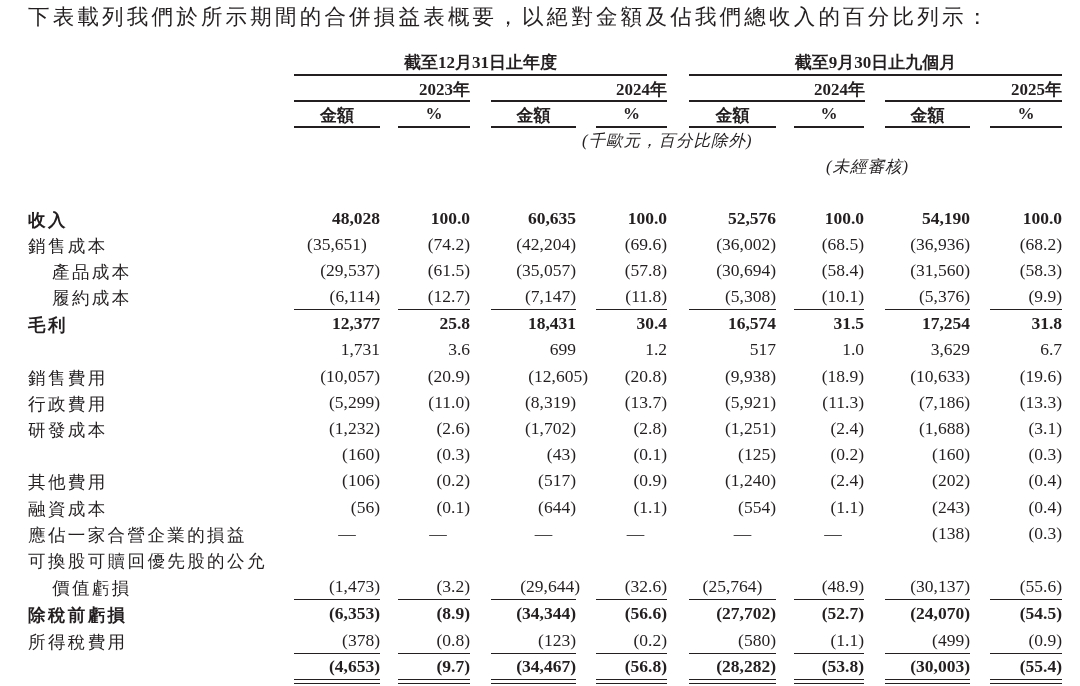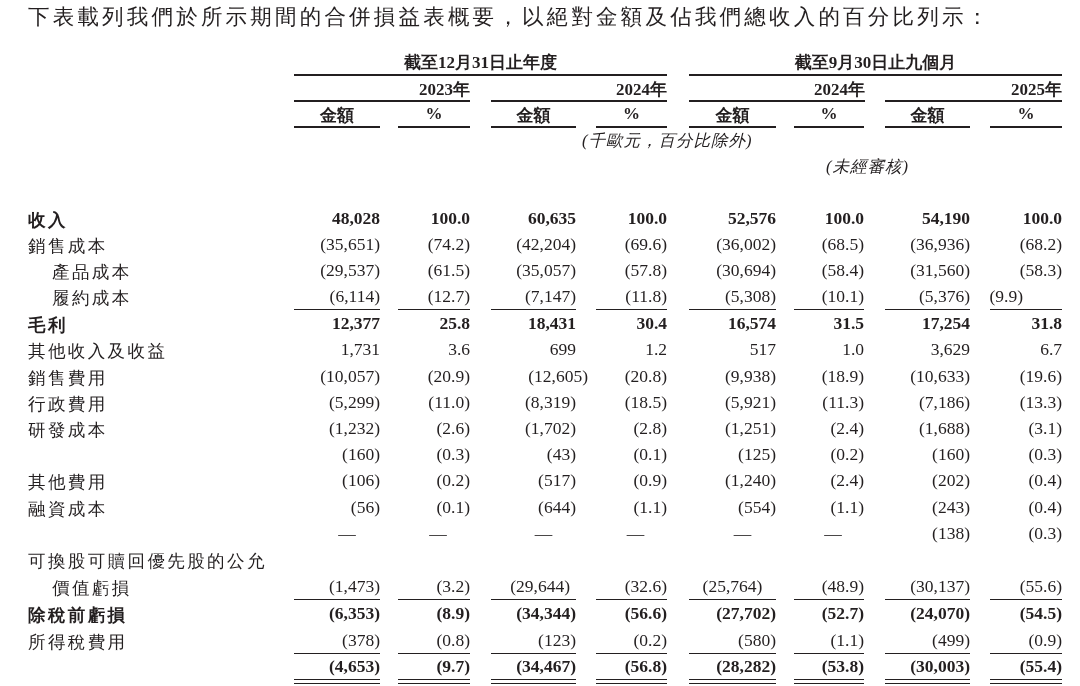--- a/index.html
+++ b/index.html
@@ -67,21 +67,21 @@
       <div class="cell b np" style="left: 398px; width: 72px;">100.0</div>
       <div class="cell b np" style="left: 491px; width: 85px;">60,635</div>
       <div class="cell b np" style="left: 596px; width: 71px;">100.0</div>
       <div class="cell b np" style="left: 689px; width: 87px;">52,576</div>
       <div class="cell b np" style="left: 794px; width: 70px;">100.0</div>
       <div class="cell b np" style="left: 885px; width: 85px;">54,190</div>
       <div class="cell b np" style="left: 990px; width: 72px;">100.0</div>
     </div>
     <div class="row" style="top: 234px;">
       <div class="lbl">銷售成本</div>
-      <div class="cell" style="left: 294px; width: 86px;">(35,651)</div>
+      <div class="cell" style="left: 294px; width: 86px; text-align: center;">(35,651)</div>
       <div class="cell" style="left: 398px; width: 72px;">(74.2)</div>
       <div class="cell" style="left: 491px; width: 85px;">(42,204)</div>
       <div class="cell" style="left: 596px; width: 71px;">(69.6)</div>
       <div class="cell" style="left: 689px; width: 87px;">(36,002)</div>
       <div class="cell" style="left: 794px; width: 70px;">(68.5)</div>
       <div class="cell" style="left: 885px; width: 85px;">(36,936)</div>
       <div class="cell" style="left: 990px; width: 72px;">(68.2)</div>
     </div>
     <div class="row" style="top: 260px;">
       <div class="lbl ind">產品成本</div>
@@ -96,21 +96,21 @@
     </div>
     <div class="row" style="top: 286px;">
       <div class="lbl ind">履約成本</div>
       <div class="cell" style="left: 294px; width: 86px;">(6,114)</div>
       <div class="cell" style="left: 398px; width: 72px;">(12.7)</div>
       <div class="cell" style="left: 491px; width: 85px;">(7,147)</div>
       <div class="cell" style="left: 596px; width: 71px;">(11.8)</div>
       <div class="cell" style="left: 689px; width: 87px;">(5,308)</div>
       <div class="cell" style="left: 794px; width: 70px;">(10.1)</div>
       <div class="cell" style="left: 885px; width: 85px;">(5,376)</div>
-      <div class="cell" style="left: 951px; width: 72px;">(9.9)</div>
+      <div class="cell" style="left: 990px; width: 72px;">(9.9)</div>
     </div>
     <div class="ul" style="left: 294px; width: 86px; top: 309px;"></div>
     <div class="ul" style="left: 398px; width: 72px; top: 309px;"></div>
     <div class="ul" style="left: 491px; width: 85px; top: 309px;"></div>
     <div class="ul" style="left: 596px; width: 71px; top: 309px;"></div>
     <div class="ul" style="left: 689px; width: 87px; top: 309px;"></div>
     <div class="ul" style="left: 794px; width: 70px; top: 309px;"></div>
     <div class="ul" style="left: 885px; width: 85px; top: 309px;"></div>
     <div class="ul" style="left: 990px; width: 72px; top: 309px;"></div>
     <div class="row" style="top: 313px;">
@@ -118,21 +118,20 @@
       <div class="cell b np" style="left: 294px; width: 86px;">12,377</div>
       <div class="cell b np" style="left: 398px; width: 72px;">25.8</div>
       <div class="cell b np" style="left: 491px; width: 85px;">18,431</div>
       <div class="cell b np" style="left: 596px; width: 71px;">30.4</div>
       <div class="cell b np" style="left: 689px; width: 87px;">16,574</div>
       <div class="cell b np" style="left: 794px; width: 70px;">31.5</div>
       <div class="cell b np" style="left: 885px; width: 85px;">17,254</div>
       <div class="cell b np" style="left: 990px; width: 72px;">31.8</div>
     </div>
     <div class="row" style="top: 339px;">
-      <div class="lbl">其他收入及收益</div>
       <div class="cell np" style="left: 294px; width: 86px;">1,731</div>
       <div class="cell np" style="left: 398px; width: 72px;">3.6</div>
       <div class="cell np" style="left: 491px; width: 85px;">699</div>
       <div class="cell np" style="left: 596px; width: 71px;">1.2</div>
       <div class="cell np" style="left: 689px; width: 87px;">517</div>
       <div class="cell np" style="left: 794px; width: 70px;">1.0</div>
       <div class="cell np" style="left: 885px; width: 85px;">3,629</div>
       <div class="cell np" style="left: 990px; width: 72px;">6.7</div>
     </div>
     <div class="row" style="top: 366px;">
@@ -144,21 +143,21 @@
       <div class="cell" style="left: 689px; width: 87px;">(9,938)</div>
       <div class="cell" style="left: 794px; width: 70px;">(18.9)</div>
       <div class="cell" style="left: 885px; width: 85px;">(10,633)</div>
       <div class="cell" style="left: 990px; width: 72px;">(19.6)</div>
     </div>
     <div class="row" style="top: 392px;">
       <div class="lbl">行政費用</div>
       <div class="cell" style="left: 294px; width: 86px;">(5,299)</div>
       <div class="cell" style="left: 398px; width: 72px;">(11.0)</div>
       <div class="cell" style="left: 491px; width: 85px;">(8,319)</div>
-      <div class="cell" style="left: 596px; width: 71px;">(18.5)</div>
+      <div class="cell" style="left: 596px; width: 71px;">(13.7)</div>
       <div class="cell" style="left: 689px; width: 87px;">(5,921)</div>
       <div class="cell" style="left: 794px; width: 70px;">(11.3)</div>
       <div class="cell" style="left: 885px; width: 85px;">(7,186)</div>
       <div class="cell" style="left: 990px; width: 72px;">(13.3)</div>
     </div>
     <div class="row" style="top: 418px;">
       <div class="lbl">研發成本</div>
       <div class="cell" style="left: 294px; width: 86px;">(1,232)</div>
       <div class="cell" style="left: 398px; width: 72px;">(2.6)</div>
       <div class="cell" style="left: 491px; width: 85px;">(1,702)</div>
@@ -194,20 +193,21 @@
       <div class="cell" style="left: 294px; width: 86px;">(56)</div>
       <div class="cell" style="left: 398px; width: 72px;">(0.1)</div>
       <div class="cell" style="left: 491px; width: 85px;">(644)</div>
       <div class="cell" style="left: 596px; width: 71px;">(1.1)</div>
       <div class="cell" style="left: 689px; width: 87px;">(554)</div>
       <div class="cell" style="left: 794px; width: 70px;">(1.1)</div>
       <div class="cell" style="left: 885px; width: 85px;">(243)</div>
       <div class="cell" style="left: 990px; width: 72px;">(0.4)</div>
     </div>
     <div class="row" style="top: 523px;">
+      <div class="lbl">應佔一家合營企業的損益</div>
       <div class="cell" style="text-align: center; left: 314px; width: 66px;">—</div>
       <div class="cell" style="text-align: center; left: 406px; width: 64px;">—</div>
       <div class="cell" style="text-align: center; left: 511px; width: 65px;">—</div>
       <div class="cell" style="text-align: center; left: 604px; width: 63px;">—</div>
       <div class="cell" style="text-align: center; left: 709px; width: 67px;">—</div>
       <div class="cell" style="text-align: center; left: 802px; width: 62px;">—</div>
       <div class="cell" style="left: 885px; width: 85px;">(138)</div>
       <div class="cell" style="left: 990px; width: 72px;">(0.3)</div>
     </div>
     <div class="row" style="top: 549px;">
@@ -218,21 +218,21 @@
       <div class="cell np" style="left: 596px; width: 71px;"></div>
       <div class="cell np" style="left: 689px; width: 87px;"></div>
       <div class="cell np" style="left: 794px; width: 70px;"></div>
       <div class="cell np" style="left: 885px; width: 85px;"></div>
       <div class="cell np" style="left: 990px; width: 72px;"></div>
     </div>
     <div class="row" style="top: 576px;">
       <div class="lbl ind">價值虧損</div>
       <div class="cell" style="left: 294px; width: 86px;">(1,473)</div>
       <div class="cell" style="left: 398px; width: 72px;">(3.2)</div>
-      <div class="cell" style="left: 485px; width: 85px;">(29,644)</div>
+      <div class="cell" style="left: 495px; width: 85px;">(29,644)</div>
       <div class="cell" style="left: 596px; width: 71px;">(32.6)</div>
       <div class="cell" style="left: 689px; width: 87px; text-align: center;">(25,764)</div>
       <div class="cell" style="left: 794px; width: 70px;">(48.9)</div>
       <div class="cell" style="left: 885px; width: 85px;">(30,137)</div>
       <div class="cell" style="left: 990px; width: 72px;">(55.6)</div>
     </div>
     <div class="ul" style="left: 294px; width: 86px; top: 599px;"></div>
     <div class="ul" style="left: 398px; width: 72px; top: 599px;"></div>
     <div class="ul" style="left: 491px; width: 85px; top: 599px;"></div>
     <div class="ul" style="left: 596px; width: 71px; top: 599px;"></div>

